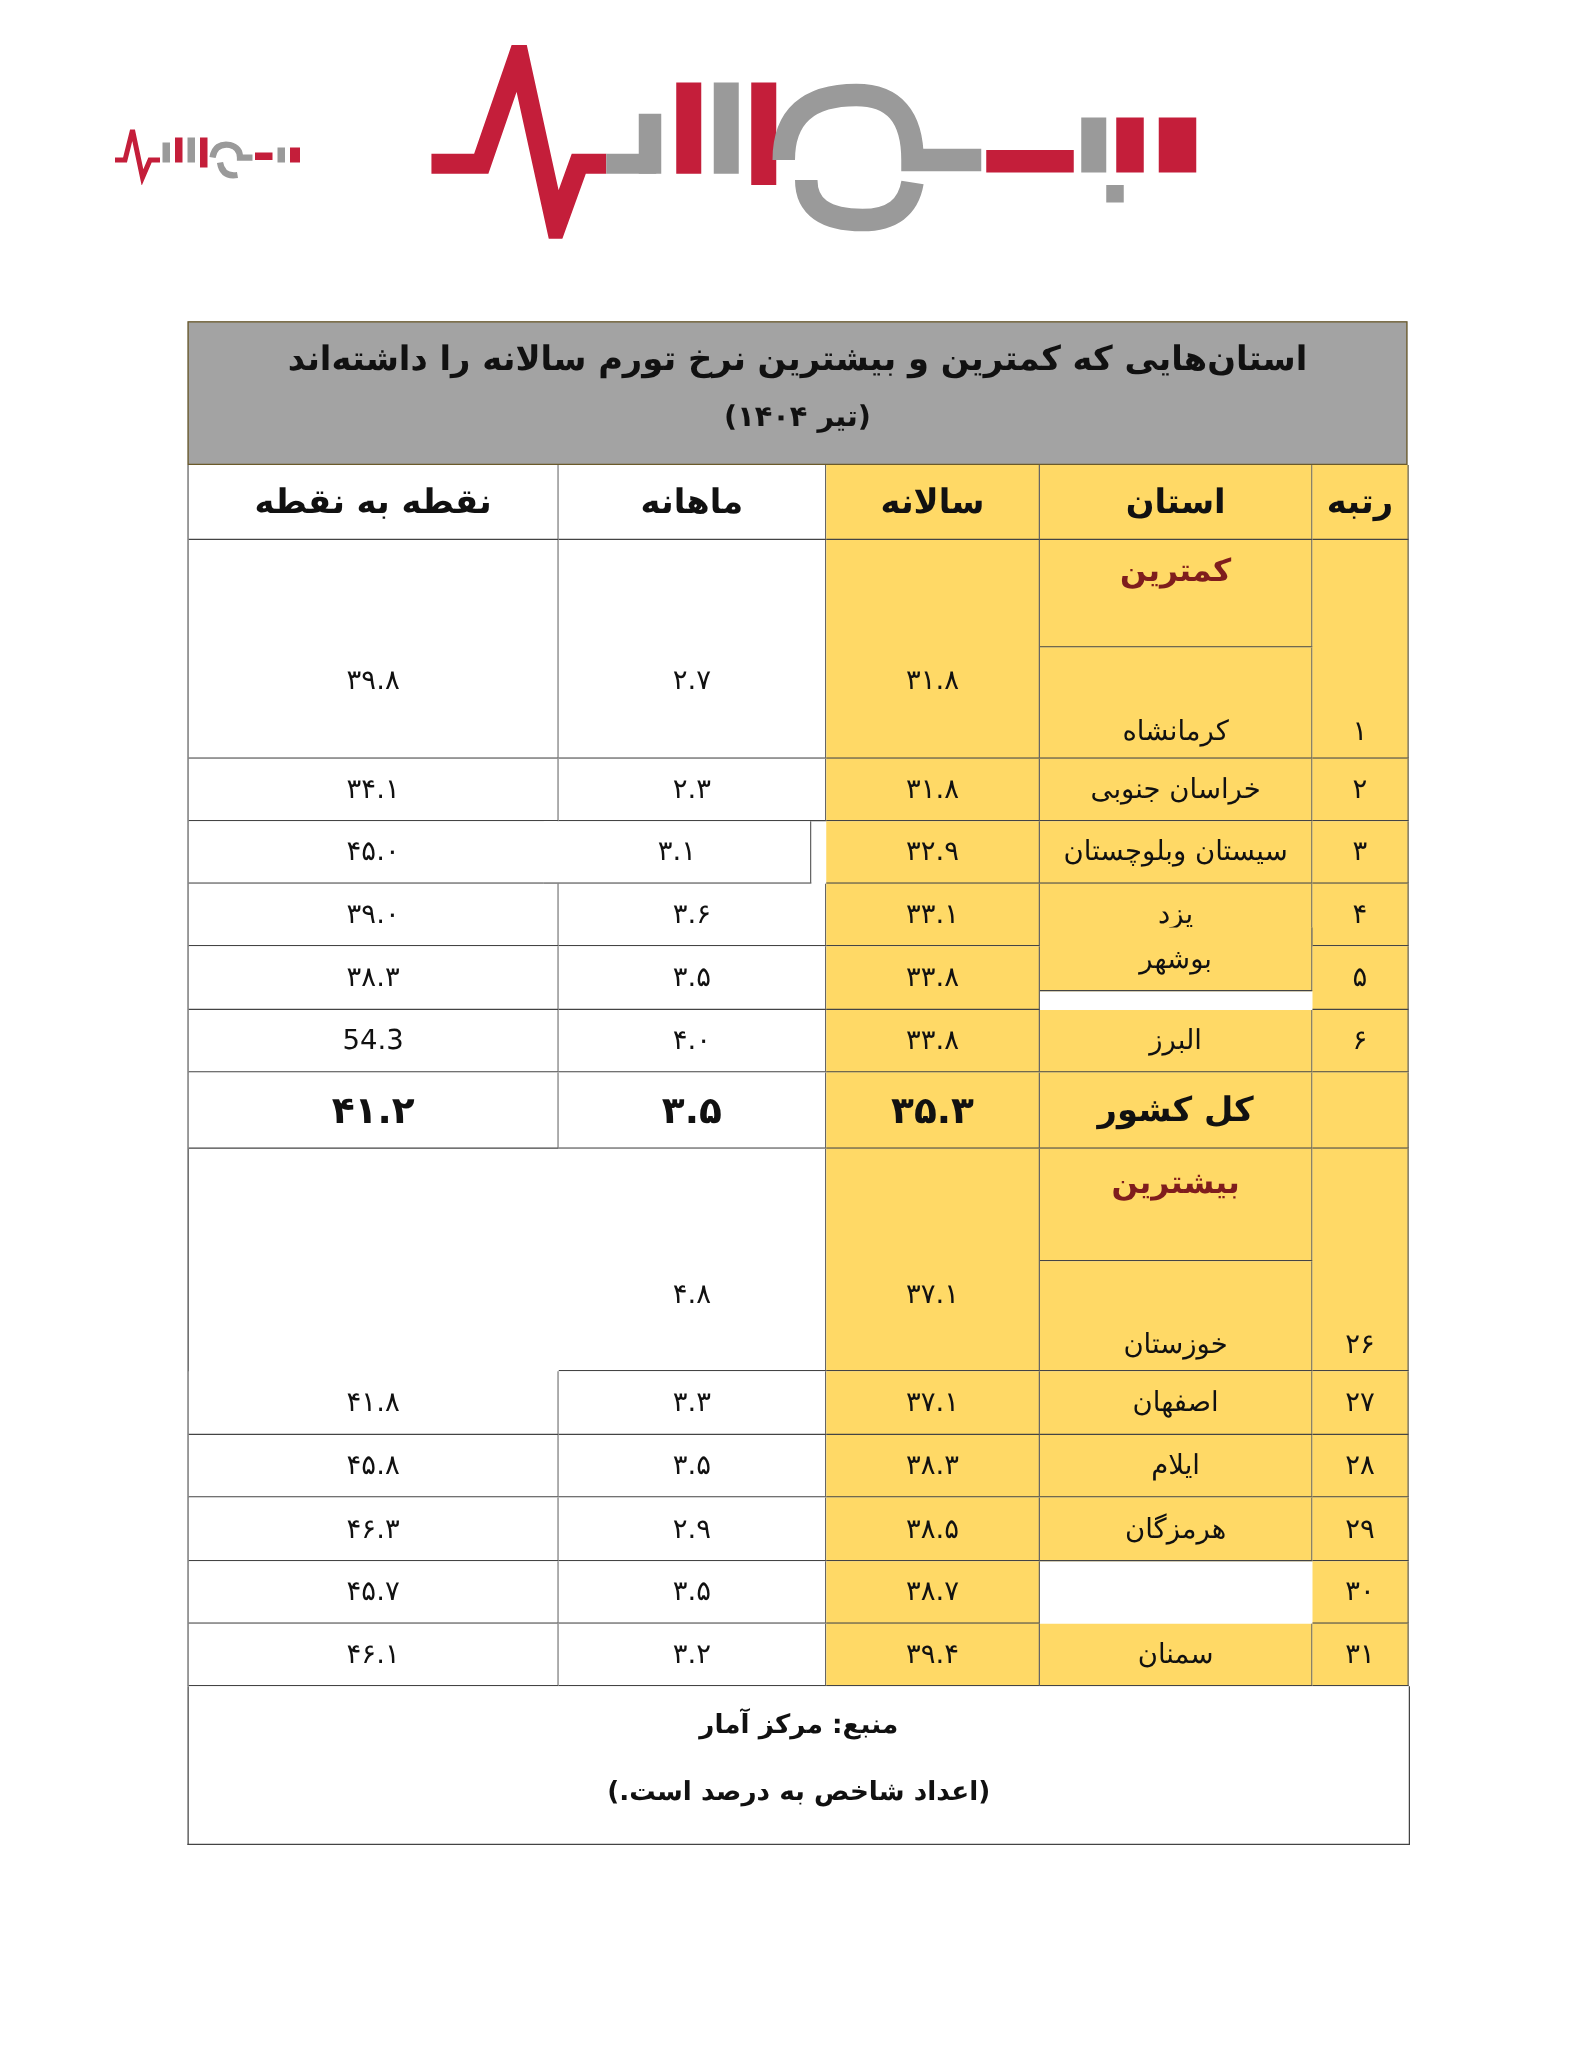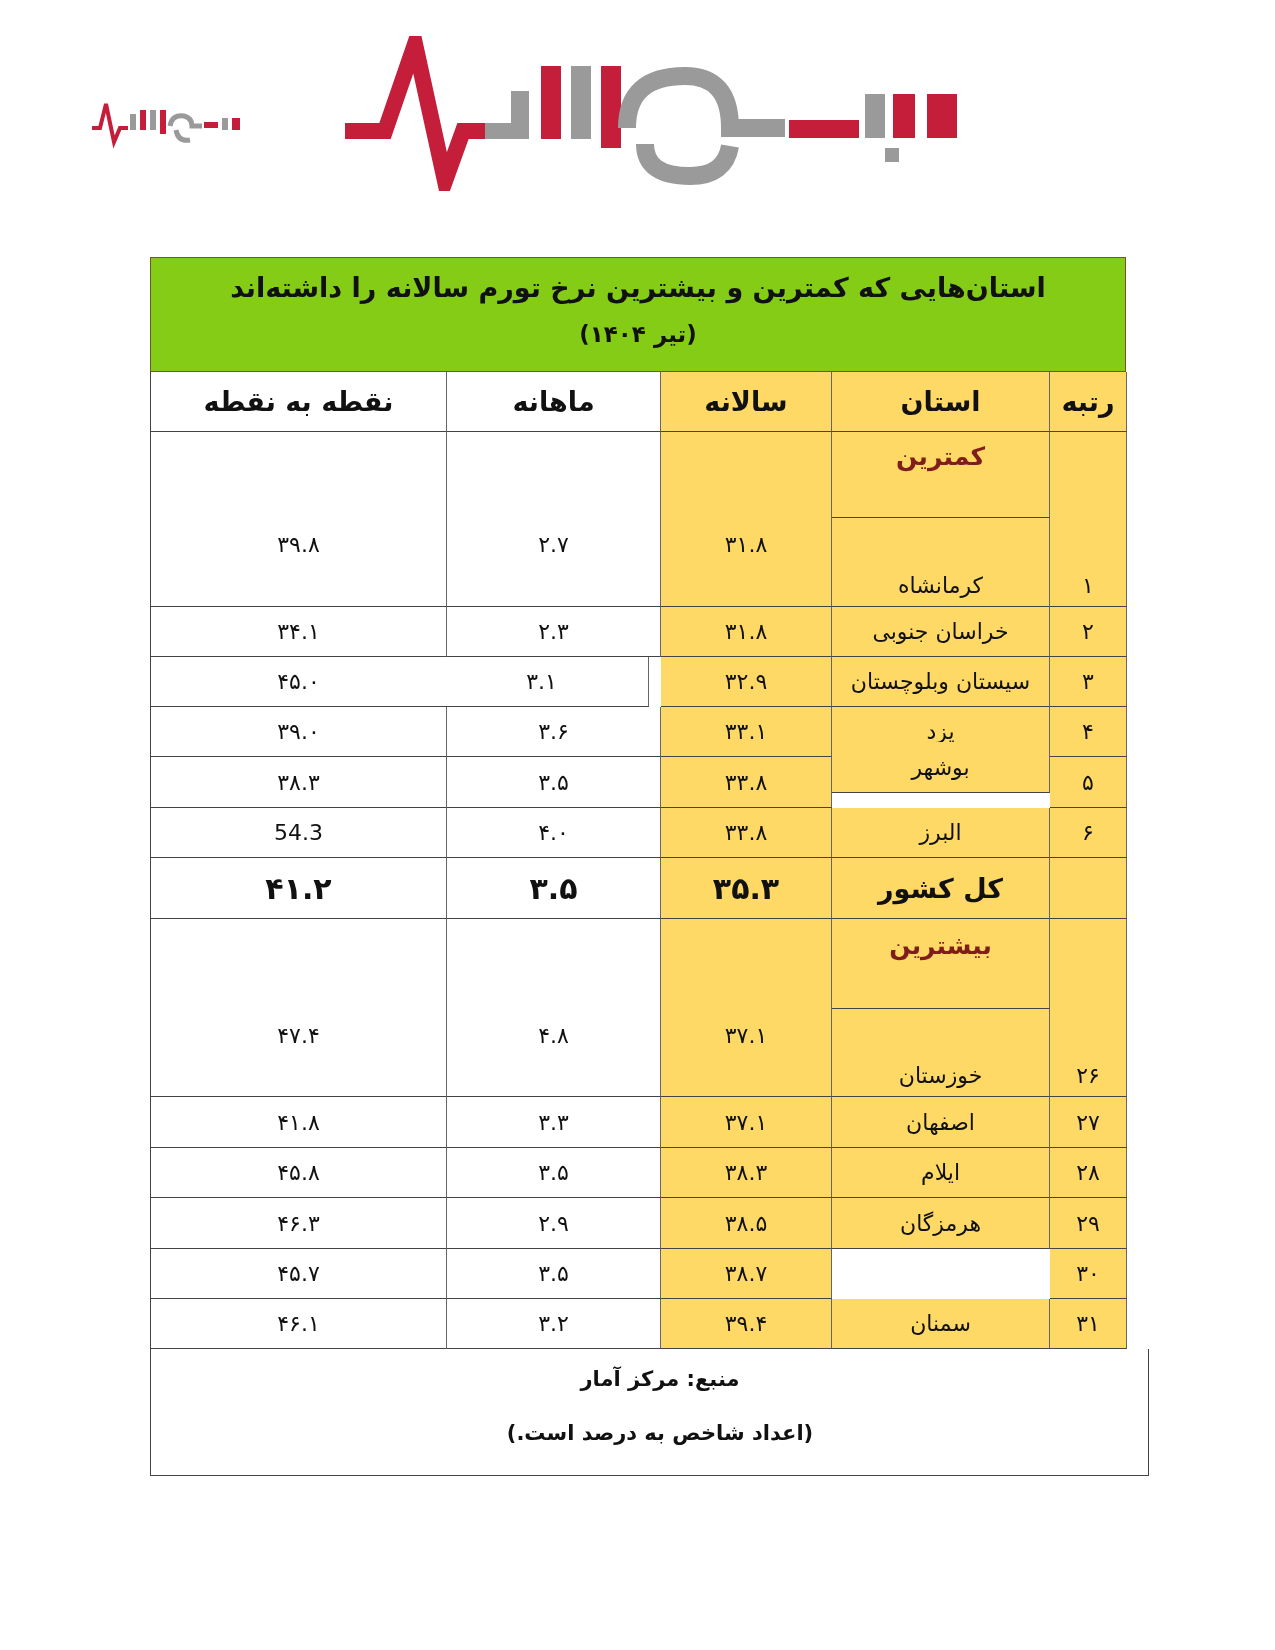--- a/index.html
+++ b/index.html
@@ -2,35 +2,35 @@
 <html><head>
 <meta charset="utf-8">
 <style>
   html, body { margin:0; padding:0; background:#ffffff; }
   body { width:1275px; height:1650px; position:relative; overflow:hidden;
          font-family:"DejaVu Sans", "Liberation Sans", sans-serif; color:#111; }
   .logo-small { position:absolute; left:92px; top:100px; width:150px; height:48px; }
   .logo-big { position:absolute; left:345px; top:36px; width:630px; height:155px; }
   .tbl { position:absolute; left:150px; top:257px; width:976px; }
   .tbl, .tbl * { box-sizing:border-box; }
-  .title-band { height:115px; background:#84cc16; border:1.5px solid #6b5a2a; border-bottom:1.5px solid #6b5a2a;
+  .title-band { height:115px; background:#a3a3a3; border:1.5px solid #6b5a2a; border-bottom:1.5px solid #6b5a2a;
                 text-align:center; direction:rtl; }
   .title-band .t1 { font-weight:bold; font-size:27px; padding-top:14px; }
   .title-band .t2 { font-weight:bold; font-size:23px; margin-top:18px; }
   .grid { position:relative; width:864px; }
   .cell { position:absolute; display:flex; align-items:center; justify-content:center;
           direction:rtl; font-size:22px; border-right:1.5px solid #666; border-bottom:1.5px solid #444; }
   .y { background:#FFD966; }
   .w { background:#ffffff; }
   .hdr { font-weight:bold; font-size:27px; }
   .red { color:#7f1d1d; font-weight:bold; font-size:25px; }
   .bold { font-weight:bold; font-size:30px; }
   .bot { align-items:flex-end; padding-bottom:8px; }
   .footer { position:absolute; left:150px; top:1349px; width:976px; height:126px;
-            border:1.5px solid #444; border-top:none; text-align:center; direction:rtl; background:#fff;padding-left:21px; }
+            border:1.5px solid #444; border-top:none; text-align:center; direction:rtl; background:#fff; }
   .footer .f1 { font-weight:bold; font-size:21px; margin-top:18px; }
   .footer .f2 { font-weight:bold; font-size:21px; margin-top:30px; }
 </style>
 </head>
 <body>
 
 <svg class="logo-small" viewBox="0 0 150 48">
   <polyline points="0,28 8,28 14,4 22,42 28,28 36,28" fill="none" stroke="#C41E3A" stroke-width="4"></polyline>
   <rect x="38" y="14" width="6" height="16" fill="#9A9A9A"></rect>
   <rect x="48" y="10" width="6" height="20" fill="#C41E3A"></rect>
@@ -109,21 +109,20 @@
     <div class="cell y" style="left:510px;top:436px;width:171px;height:50px;">۳۳.۸</div>
     <div class="cell y" style="left:681px;top:436px;width:218px;height:50px;">البرز</div>
     <div class="cell y" style="left:899px;top:436px;width:77px;height:50px;">۶</div>
 
     <div class="cell w bold" style="left:0;top:486px;width:296px;height:61px;">۴۱.۲</div>
     <div class="cell w bold" style="left:296px;top:486px;width:214px;height:61px;">۳.۵</div>
     <div class="cell y bold" style="left:510px;top:486px;width:171px;height:61px;">۳۵.۳</div>
     <div class="cell y bold" style="left:681px;top:486px;width:218px;height:61px;font-size:27px;">کل کشور</div>
     <div class="cell y" style="left:899px;top:486px;width:77px;height:61px;"></div>
 
-    <div class="cell w" style="left:0;top:547px;width:296px;height:178px;padding-top:55px;">۴۷.۴</div>
     <div class="cell w" style="left:296px;top:547px;width:214px;height:178px;padding-top:55px;">۴.۸</div>
     <div class="cell y" style="left:510px;top:547px;width:171px;height:178px;padding-top:55px;">۳۷.۱</div>
     <div class="cell y red" style="left:681px;top:547px;width:218px;height:90px;align-items:flex-start;padding-top:12px;">بیشترین</div>
     <div class="cell y bot" style="left:681px;top:637px;width:218px;height:88px;">خوزستان</div>
     <div class="cell y bot" style="left:899px;top:547px;width:77px;height:178px;">۲۶</div>
 
     <div class="cell w" style="left:0;top:725px;width:296px;height:51px;">۴۱.۸</div>
     <div class="cell w" style="left:296px;top:725px;width:214px;height:51px;">۳.۳</div>
     <div class="cell y" style="left:510px;top:725px;width:171px;height:51px;">۳۷.۱</div>
     <div class="cell y" style="left:681px;top:725px;width:218px;height:51px;">اصفهان</div>

